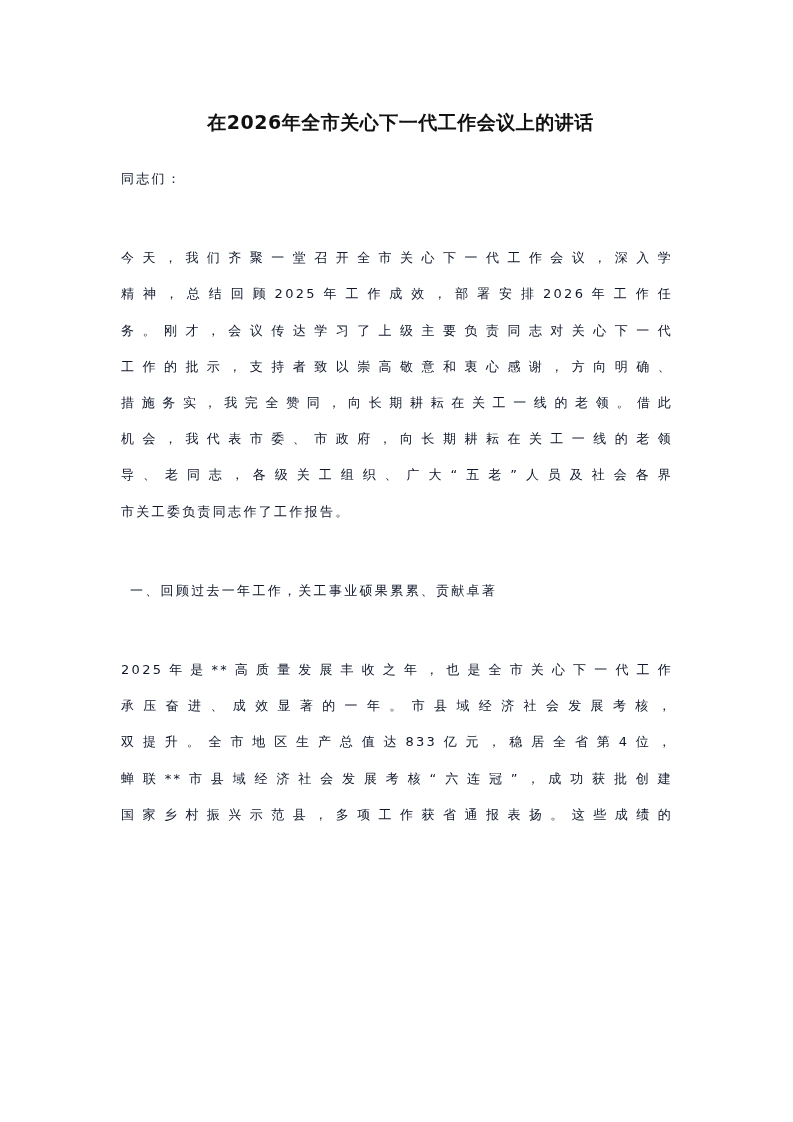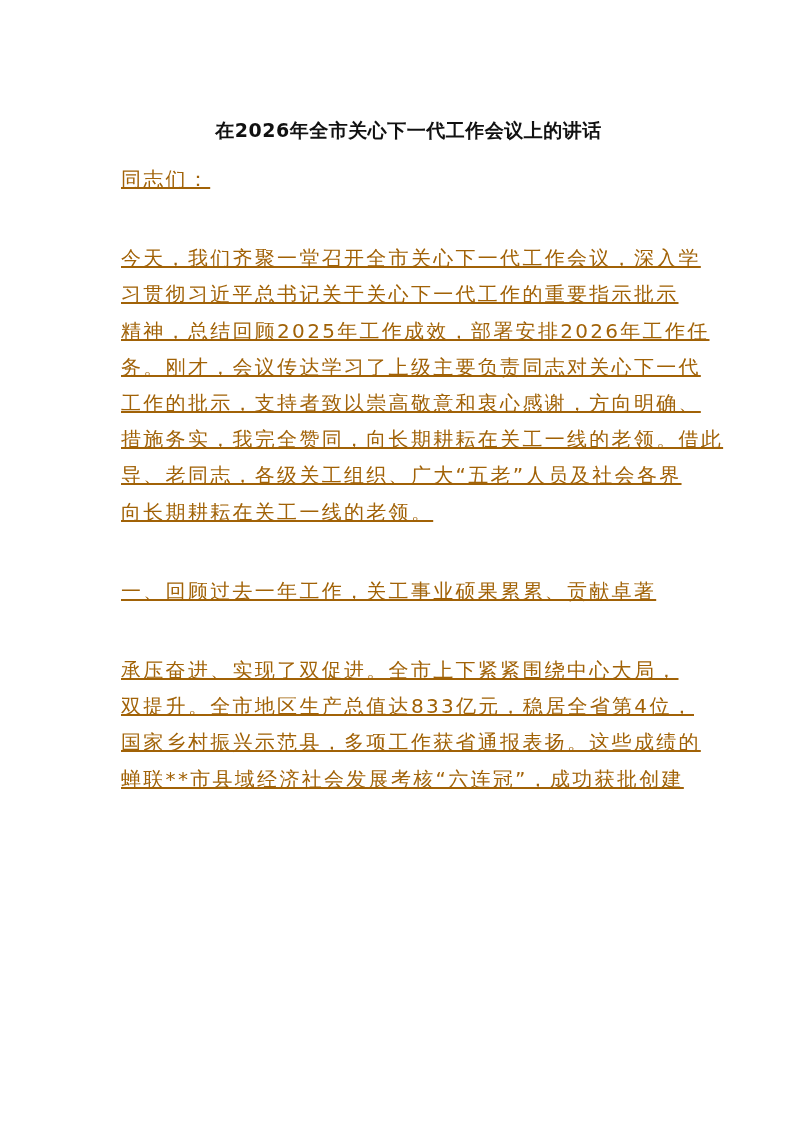--- a/index.html
+++ b/index.html
@@ -27,46 +27,45 @@
       position: absolute;
       left: 121px;
       width: 551px;
       top: 103px;
       text-align: center;
       font-size: 19px;
       line-height: 30px;
       font-weight: bold;
       color: #111;
       letter-spacing: 0.5px;
-      margin: 12px;
+      margin: 4px;
     }
     .content {
       position: absolute;
       left: 121px;
       width: 552px;
       top: 161px;
     }
     .para {
       margin: 0;
-      font-size: 20px;
+      font-size: 13px;
       line-height: 36.2px;
       letter-spacing: 2.3px;
       text-align: justify;
       text-justify: inter-character;
-      color: #a16207;
-      text-decoration: underline;
+      color: #0f172a;
     }
     .salutation {
       margin: 0 0 43px 0;
     }
     .body-para {
       margin: 0 0 43px 0;
     }
     .heading {
-      margin: 0 0 43px 0;
+      margin: 0 0 43px 9px;
       font-weight: normal;
     }
     .line {
       display: block;
       white-space: nowrap;
       text-align-last: justify;
       text-align: justify;
       width: 552px;
     }
     .line.last {
@@ -77,33 +76,34 @@
 <body>
 
 <div class="page">
   <h1 class="title">在2026年全市关心下一代工作会议上的讲话</h1>
 
   <div class="content">
     <p class="para salutation">同志们：</p>
 
     <p class="para body-para">
       <span class="line">今天，我们齐聚一堂召开全市关心下一代工作会议，深入学</span>
-      <span class="line">习贯彻习近平总书记关于关心下一代工作的重要指示批示</span>
       <span class="line">精神，总结回顾2025年工作成效，部署安排2026年工作任</span>
       <span class="line">务。刚才，会议传达学习了上级主要负责同志对关心下一代</span>
       <span class="line">工作的批示，支持者致以崇高敬意和衷心感谢，方向明确、</span>
       <span class="line">措施务实，我完全赞同，向长期耕耘在关工一线的老领。借此</span>
+      <span class="line">机会，我代表市委、市政府，向长期耕耘在关工一线的老领</span>
       <span class="line">导、老同志，各级关工组织、广大“五老”人员及社会各界</span>
-      <span class="line last">向长期耕耘在关工一线的老领。</span>
+      <span class="line last">市关工委负责同志作了工作报告。</span>
     </p>
 
     <p class="para heading">
       <span class="line last">一、回顾过去一年工作，关工事业硕果累累、贡献卓著</span>
     </p>
 
     <p class="para body-para">
-      <span class="line">承压奋进、实现了双促进。全市上下紧紧围绕中心大局，</span>
+      <span class="line">2025年是**高质量发展丰收之年，也是全市关心下一代工作</span>
+      <span class="line">承压奋进、成效显著的一年。市县域经济社会发展考核，</span>
       <span class="line">双提升。全市地区生产总值达833亿元，稳居全省第4位，</span>
+      <span class="line">蝉联**市县域经济社会发展考核“六连冠”，成功获批创建</span>
       <span class="line">国家乡村振兴示范县，多项工作获省通报表扬。这些成绩的</span>
-      <span class="line">蝉联**市县域经济社会发展考核“六连冠”，成功获批创建</span>
     </p>
   </div>
 </div>
 
 </body></html>

